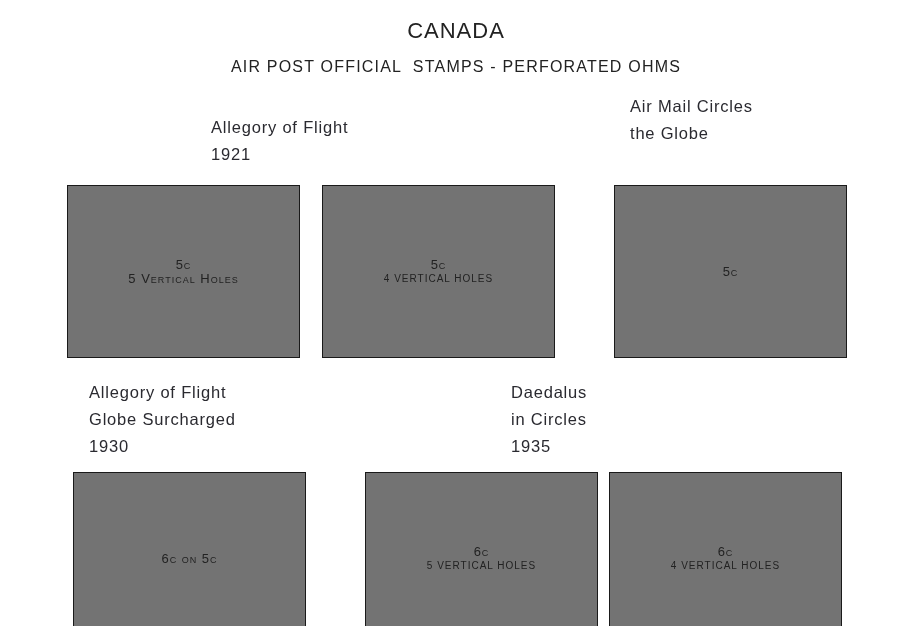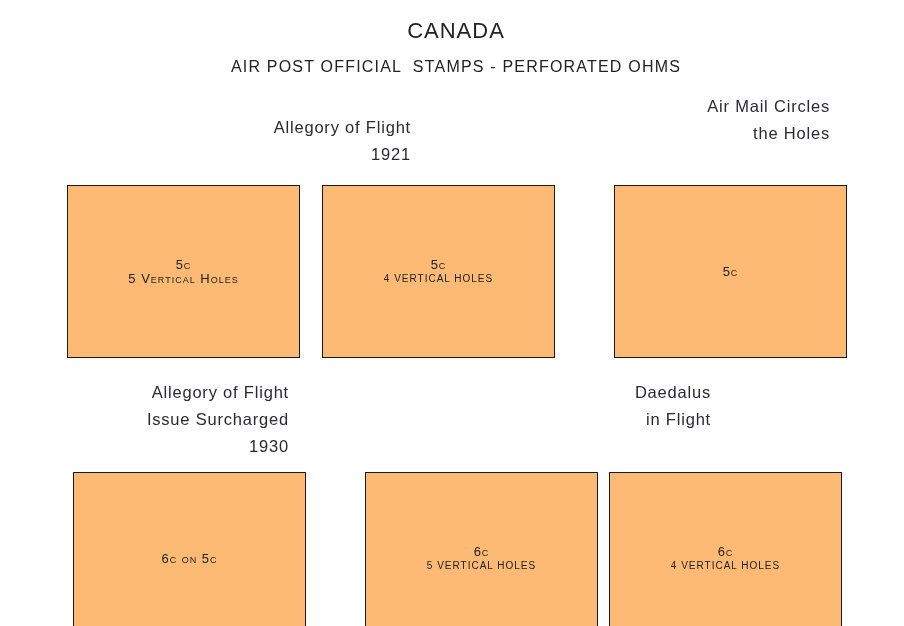--- a/index.html
+++ b/index.html
@@ -1,41 +1,41 @@
 <!DOCTYPE html>
 <html><head>
   <meta charset="utf-8">
   <style>
     html, body { margin:0; padding:0; background:#ffffff; }
     body { width:904px; height:626px; position:relative; overflow:hidden;
            font-family:"Liberation Sans", sans-serif; color:#222226; }
     .abs { position:absolute; }
     .title { left:0; width:912px; top:18px; text-align:center; font-size:22px; letter-spacing:1px; color:#222; }
     .subtitle { left:0; width:912px; top:58px; text-align:center; font-size:16px; letter-spacing:1.2px; color:#222; }
-    .heading { text-align:right; font-size:16.5px; letter-spacing:0.8px; line-height:27px; color:#2a2a30; white-space:nowrap; }
+    .heading { text-align:left; font-size:16.5px; letter-spacing:0.8px; line-height:27px; color:#2a2a30; white-space:nowrap; }
     .heading div { display:block; }
-    .box { border:1px solid #1a1a1a; box-sizing:border-box; background:#fdba74; display:flex; align-items:center; justify-content:center; }
+    .box { border:1px solid #1a1a1a; box-sizing:border-box; background:#737373; display:flex; align-items:center; justify-content:center; }
     .box-label { text-align:center; font-size:10px; letter-spacing:1px; line-height:14px; color:#222; }
     .box-label .line { display:block; }
     .sc { font-variant:small-caps; font-size:13px; line-height:14px; }
   </style>
 </head>
 <body>
 
 <div class="abs title">CANADA</div>
 <div class="abs subtitle" style="white-space:pre;">AIR POST OFFICIAL  STAMPS - PERFORATED OHMS</div>
 
 <div class="abs heading" style="left:211px; width:200px; top:114px;">
   <div>Allegory of Flight</div>
   <div>1921</div>
 </div>
 
 <div class="abs heading" style="left:630px; width:200px; top:93px;">
   <div>Air Mail Circles</div>
-  <div>the Holes</div>
+  <div>the Globe</div>
 </div>
 
 <div class="abs box" style="left:67px; top:185px; width:233px; height:173px;">
   <div class="box-label">
     <span class="line sc">5c</span>
     <span class="line sc">5 Vertical Holes</span>
   </div>
 </div>
 
 <div class="abs box" style="left:322px; top:185px; width:233px; height:173px;">
@@ -46,27 +46,28 @@
 </div>
 
 <div class="abs box" style="left:614px; top:185px; width:233px; height:173px;">
   <div class="box-label">
     <span class="line sc">5c</span>
   </div>
 </div>
 
 <div class="abs heading" style="left:89px; width:200px; top:379px;">
   <div>Allegory of Flight</div>
-  <div>Issue Surcharged</div>
+  <div>Globe Surcharged</div>
   <div>1930</div>
 </div>
 
 <div class="abs heading" style="left:511px; width:200px; top:379px;">
   <div>Daedalus</div>
-  <div>in Flight</div>
+  <div>in Circles</div>
+  <div>1935</div>
 </div>
 
 <div class="abs box" style="left:73px; top:472px; width:233px; height:173px;">
   <div class="box-label">
     <span class="line sc">6c on 5c</span>
   </div>
 </div>
 
 <div class="abs box" style="left:365px; top:472px; width:233px; height:173px;">
   <div class="box-label">

